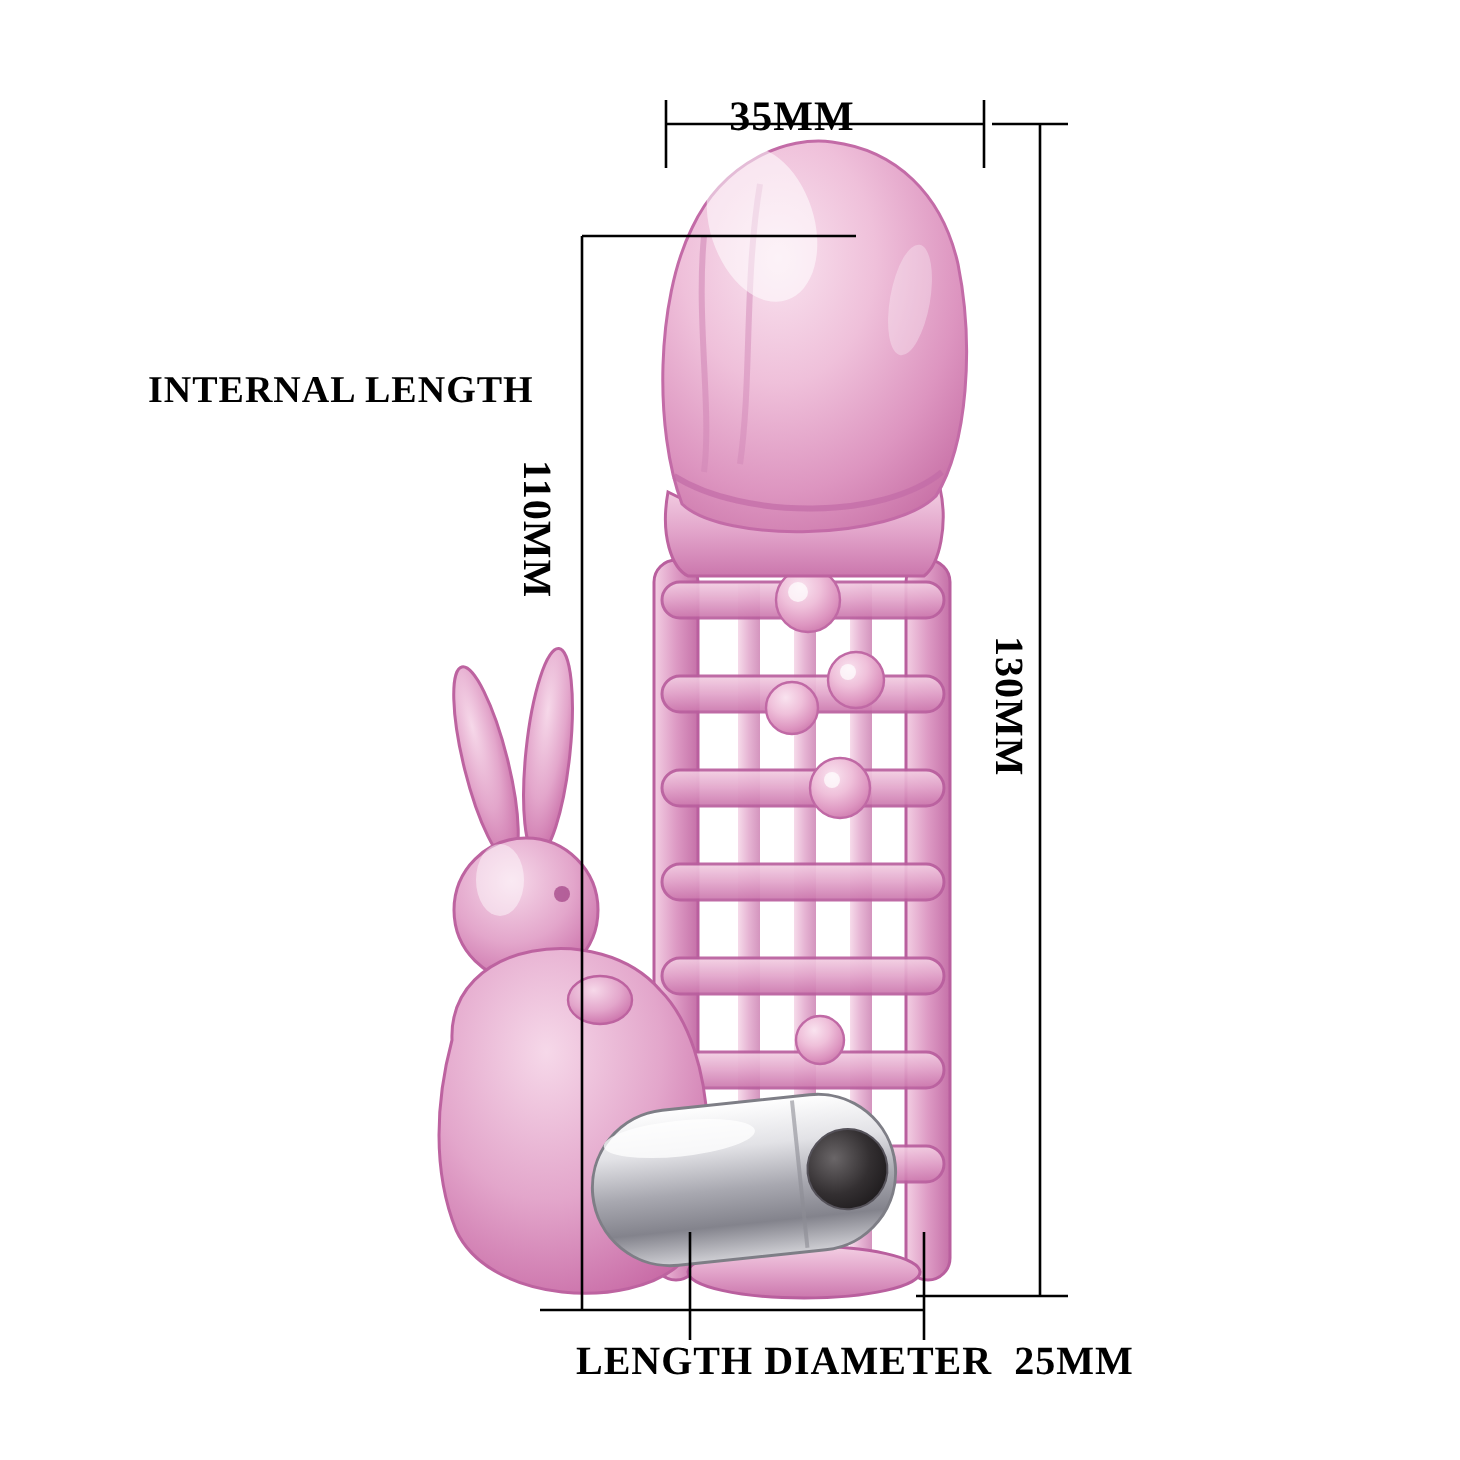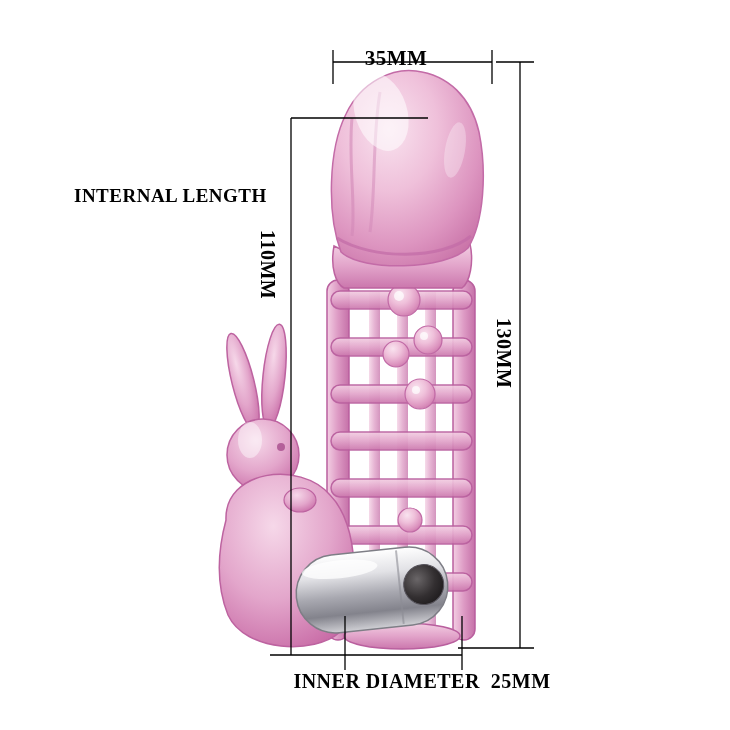--- a/index.html
+++ b/index.html
@@ -137,15 +137,15 @@
         <path d="M345 616 V670"></path>
         <path d="M462 616 V670"></path>
       </g>
     </g>
   </svg>
 
   <div class="dim-label lbl-35">35MM</div>
   <div class="dim-label lbl-internal">INTERNAL LENGTH</div>
   <div class="dim-label lbl-110">110MM</div>
   <div class="dim-label lbl-130">130MM</div>
-  <div class="dim-label lbl-inner">INNER DIAMETER  25MM</div>
+  <div class="dim-label lbl-inner">LENGTH DIAMETER  25MM</div>
 
 </div>
 
 </body></html>

